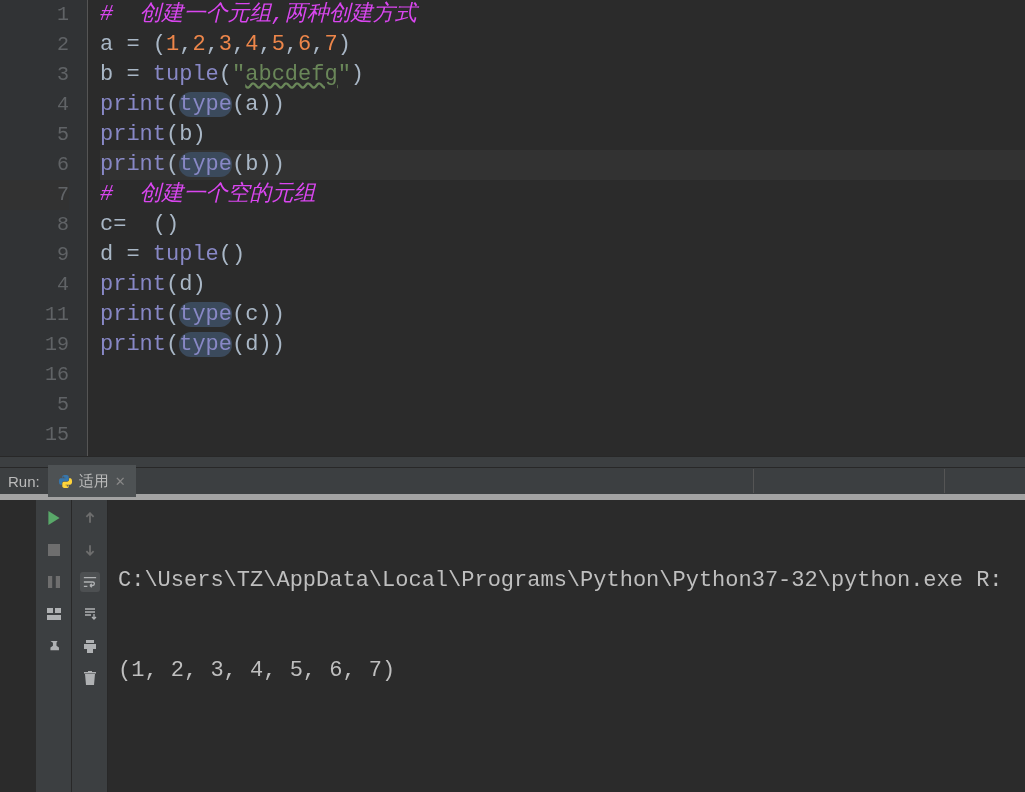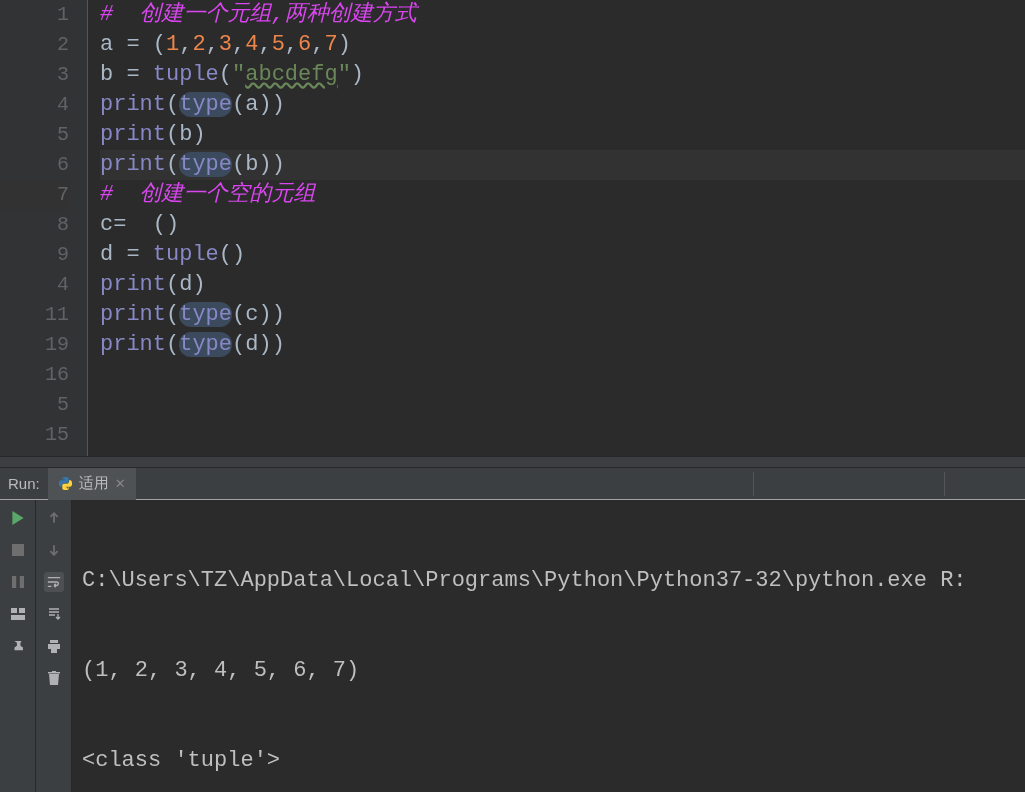--- a/index.html
+++ b/index.html
@@ -58,21 +58,21 @@
     height: 12px;
     background: #3c3f41;
     border-top: 1px solid #282828;
     border-bottom: 1px solid #282828;
   }
   .run-tabs {
     height: 32px;
     background: #3c3f41;
     display: flex;
     align-items: center;
-    border-bottom: 1px solid #a3a3a3;
+    border-bottom: 6px solid #a3a3a3;
   }
   .run-label {
     color: #bbbbbb;
     font-size: 15px;
     padding: 0 8px;
     font-family: Arial, sans-serif;
   }
   .run-tab {
     height: 32px;
     background: #4e5254;
@@ -86,20 +86,21 @@
   }
   .run-tab .close-x {
     color: #888;
     font-size: 13px;
     cursor: pointer;
   }
   .console-area {
     display: flex;
     height: 292px;
     background: #2b2b2b;
+    padding-left: 36px;
   }
   .console-toolbar {
     width: 36px;
     background: #3c3f41;
     display: flex;
     flex-direction: column;
     align-items: center;
     padding-top: 8px;
     gap: 12px;
     border-right: 1px solid #282828;
@@ -247,21 +248,20 @@
       </div>
     <div class="tb-icon">
         <svg width="12" height="14" viewBox="0 0 12 14">
           <path fill="#afb1b3" d="M1 3h10l-1 11H2zM0 1h12v1.5H0zM4 0h4v1H4z"></path>
         </svg>
       </div>
   </div>
   <div class="console-output">
     <div class="line">C:\Users\TZ\AppData\Local\Programs\Python\Python37-32\python.exe R:</div>
     <div class="line">(1, 2, 3, 4, 5, 6, 7)</div>
-    <div class="line">&lt;class 'tuple'&gt;</div>
     
     
     
     
     
     
   </div>
 </div>
 
 </body></html>

